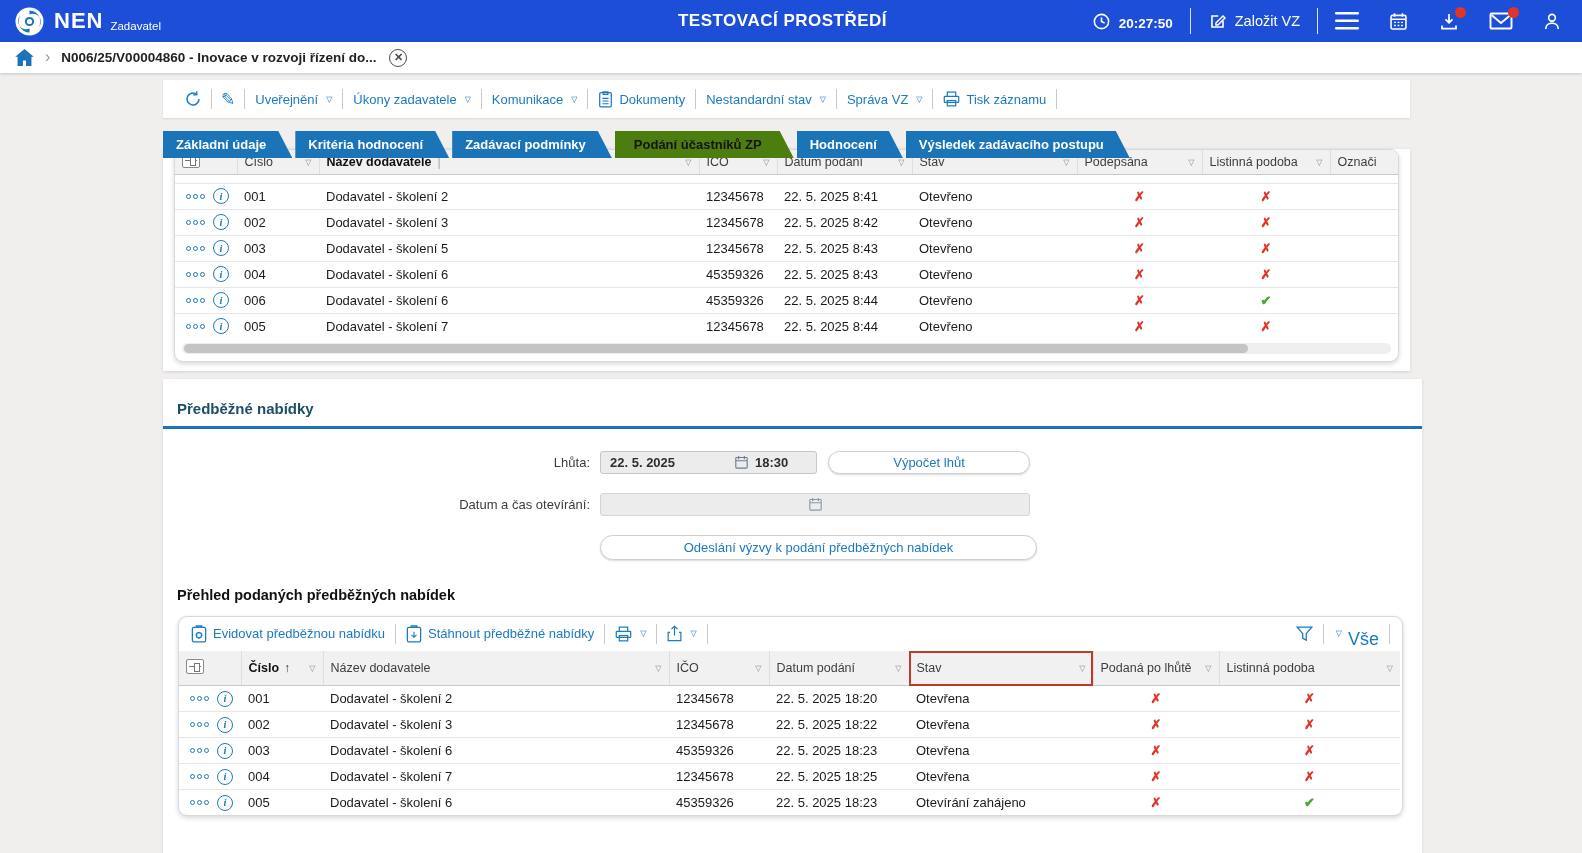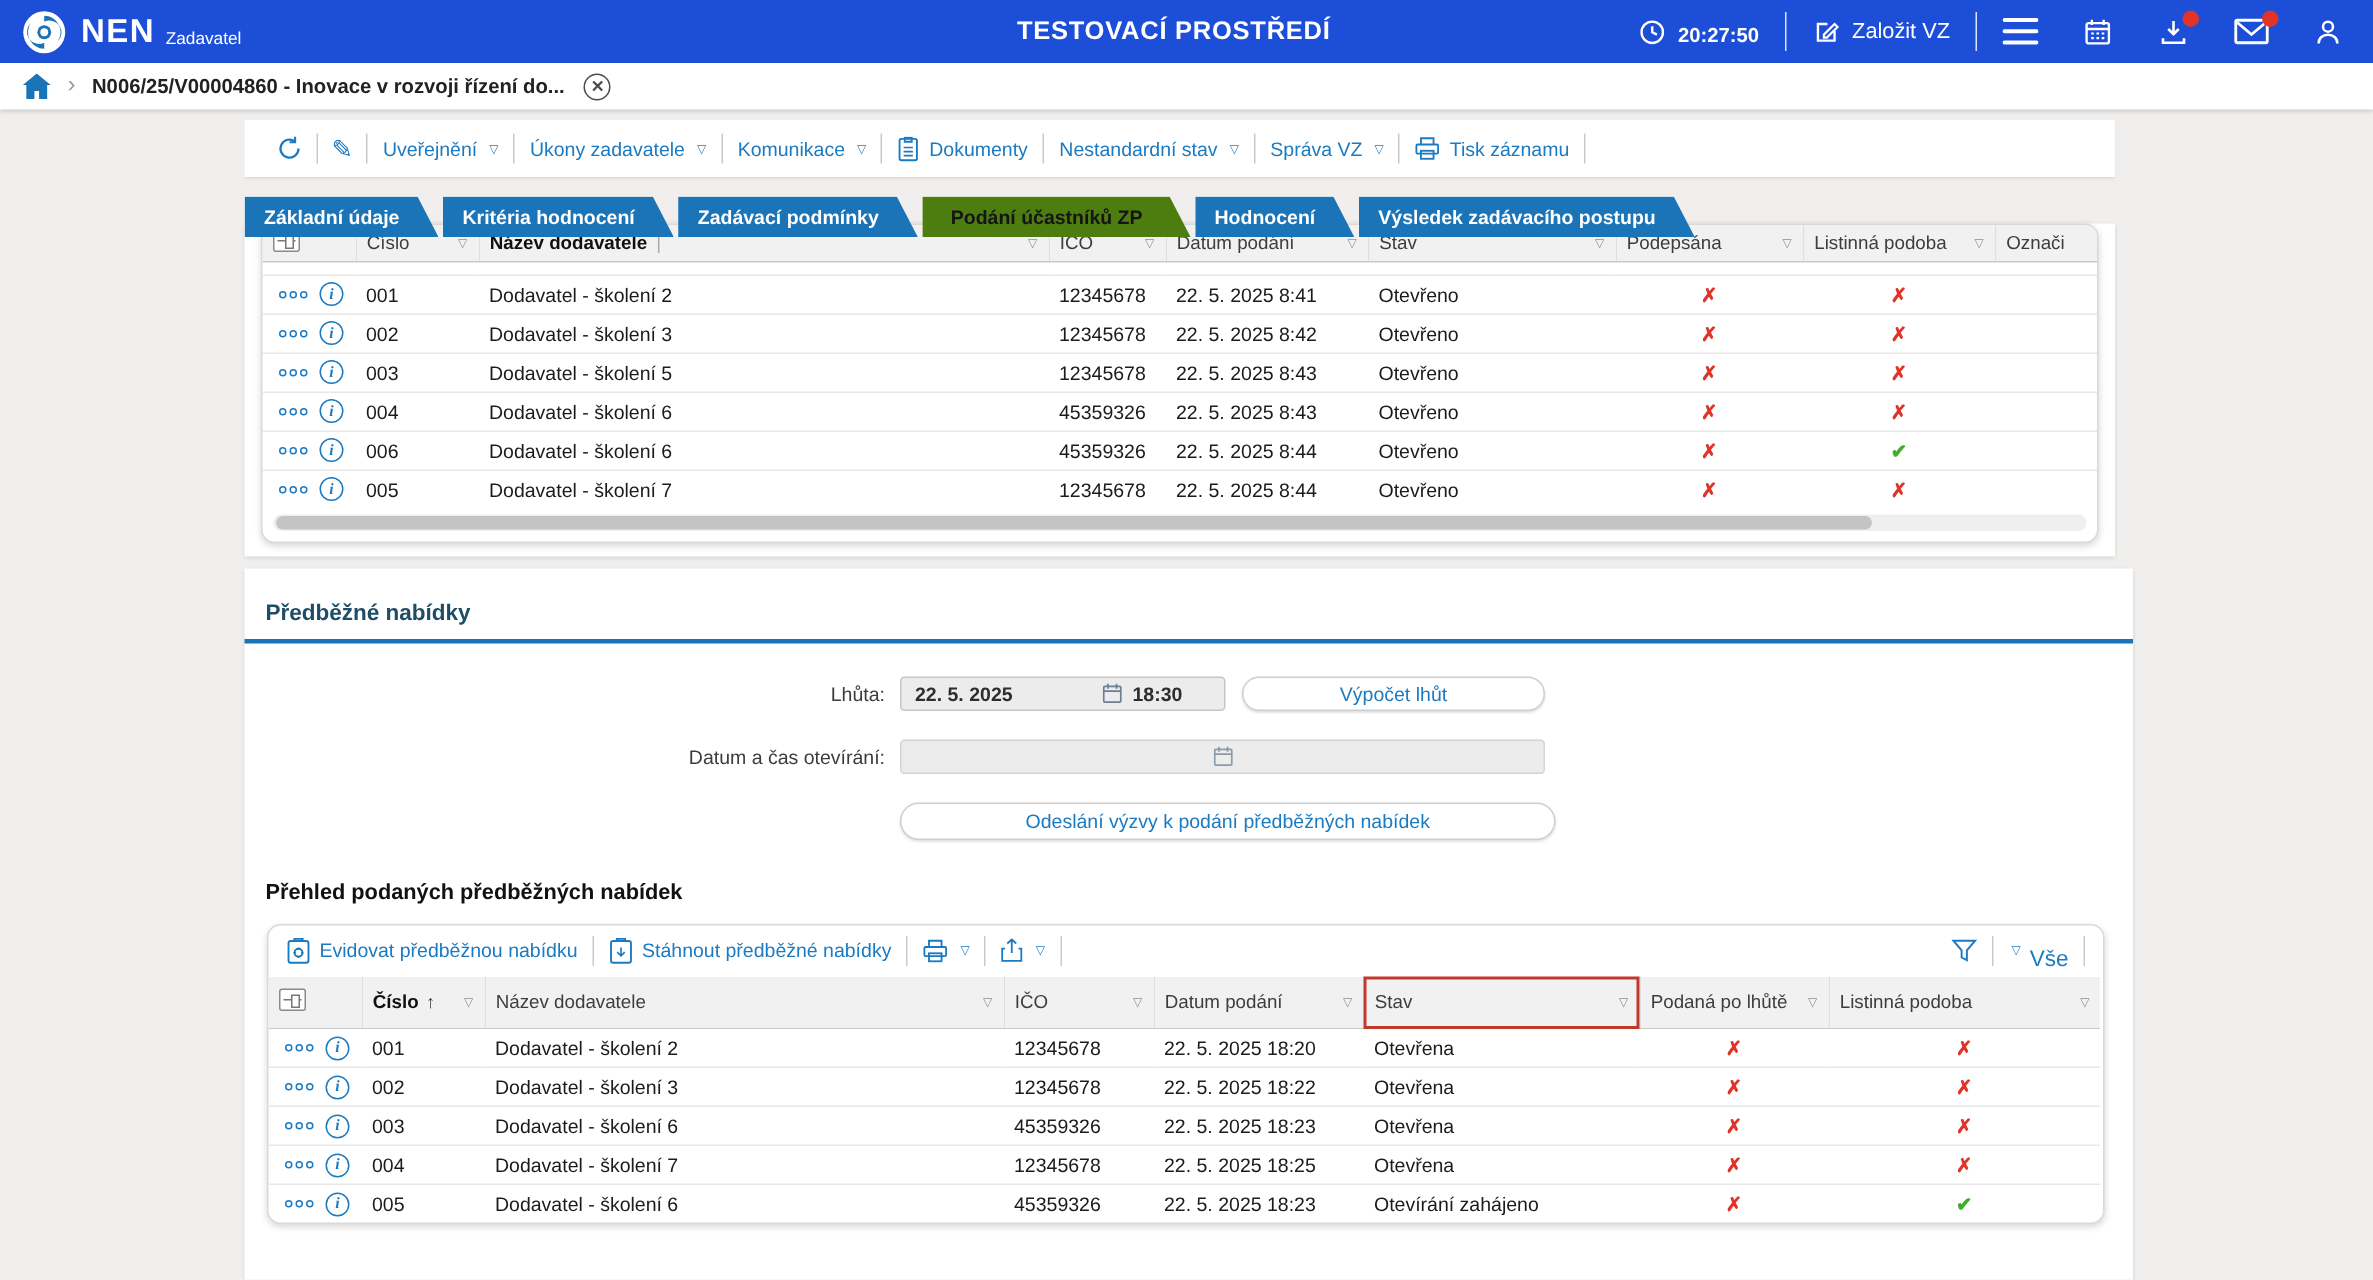--- a/index.html
+++ b/index.html
@@ -539,21 +539,21 @@
         <span class="pt-item">
           <span>
             <svg class="svgi" width="17" height="16" viewBox="0 0 22 21" fill="none" stroke="#1a7ac2" stroke-width="1.7">
               <path d="M1.5 1.5h19l-7.2 8.5v8.5l-4.6-2.3v-6.2z"></path>
             </svg>
           </span>
         </span>
         <span class="tb-sep"></span>
         <span class="pt-item">
           <span class="caret">▽</span>
-          <span style="font-size:15px;margin-top:12px;">Vše</span>
+          <span style="font-size:18px;margin-top:12px;">Vše</span>
         </span>
         <span class="tb-sep"></span>
       </div>
       <table id="table2">
         <colgroup>
           <col style="width:62px">
             <col style="width:82px">
             <col style="width:346px">
             <col style="width:100px">
           <col style="width:140px">

